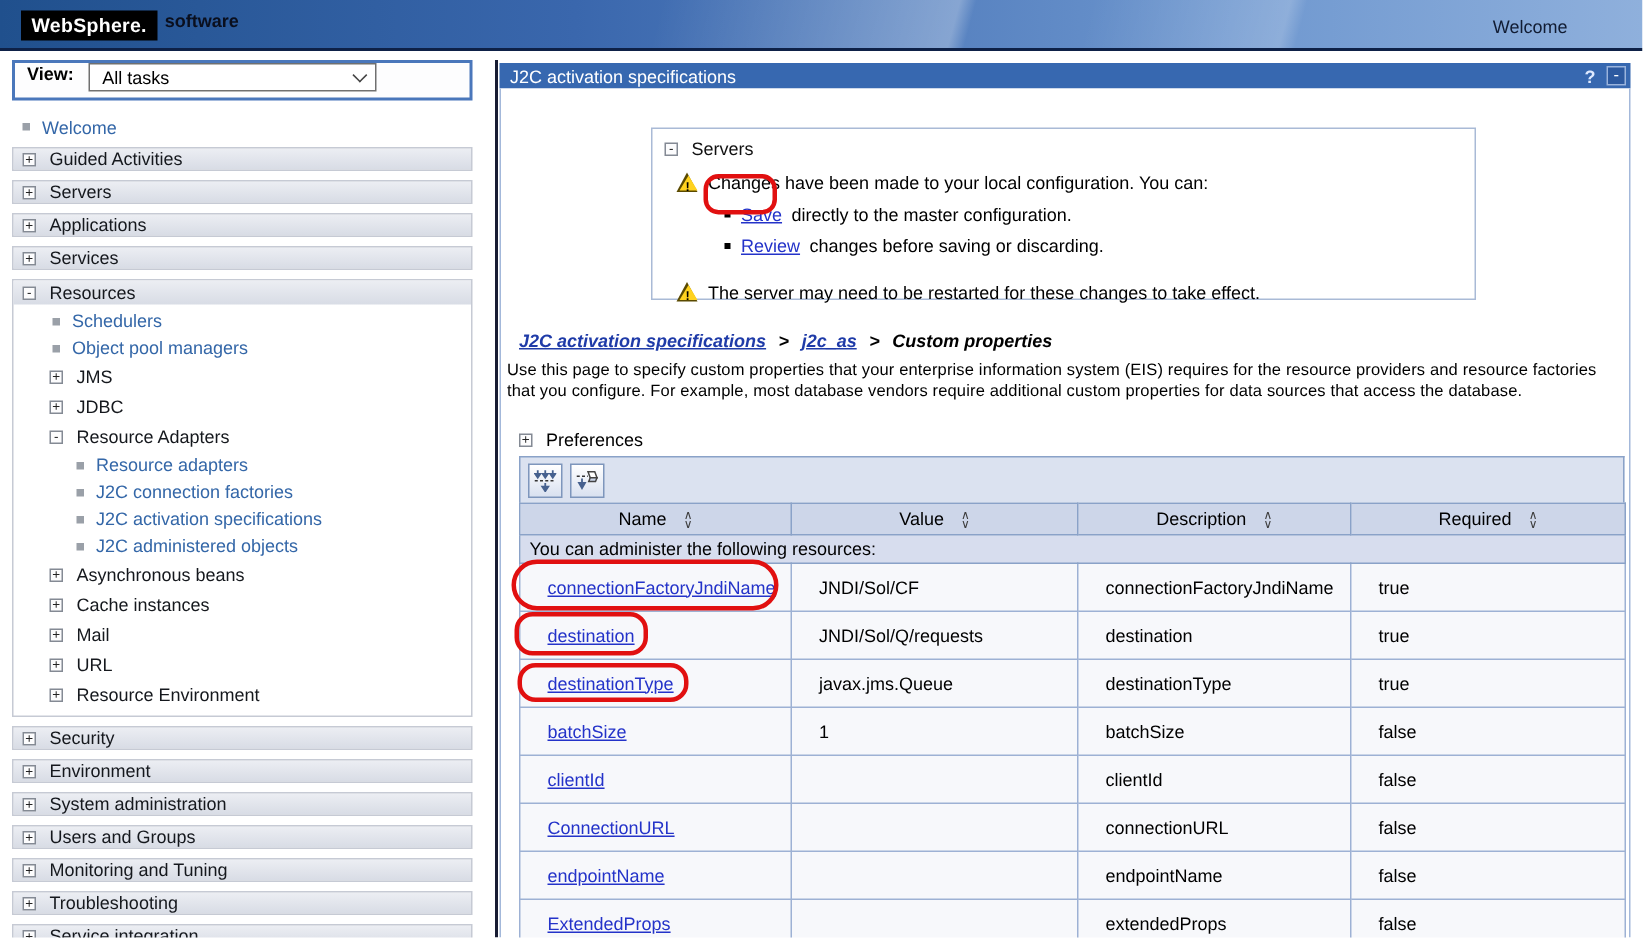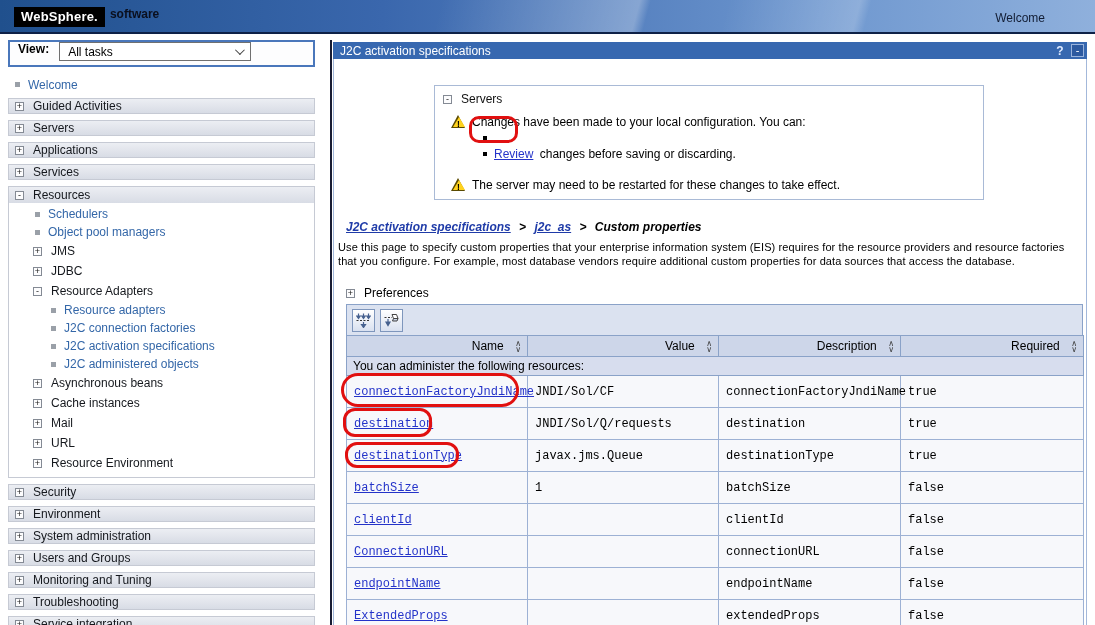--- a/index.html
+++ b/index.html
@@ -110,26 +110,26 @@
   .tbl-toolbar {
     height:31px; background:#dbe2f0; border:1px solid #8aa2c8; border-bottom:none;
     display:flex; align-items:center; gap:5px; padding-left:5px;
   }
   .tool-btn {
     width:23px; height:23px; border:1px solid #7e96bc; background:linear-gradient(#ffffff,#d9e1f0);
     display:flex; align-items:center; justify-content:center; cursor:pointer;
   }
   table { border-collapse:collapse; table-layout:fixed; width:737px; }
   th {
-    background:#cdd6e9; border:1px solid #8aa2c8; font-weight:normal; text-align:right;
+    background:#cdd6e9; border:1px solid #8aa2c8; font-weight:normal; text-align:center;
     padding:2px 6px; height:21px; font-size:12px; cursor:pointer;
   }
   .sorticon { display:inline-flex; flex-direction:column; font-size:8px; line-height:5.5px; color:#3c3c3c; margin-left:8px; vertical-align:middle; }
   .caption-cell { background:#d7ddee; border:1px solid #8aa2c8; padding:2px 6px; height:18px; font-size:12px; }
-  td.data { background:#f7f8fb; border:1px solid #9db1d4; padding:0 7px; height:32px; font-size:12px; vertical-align:middle;font-family:Liberation Mono, monospace; }
+  td.data { background:#f7f8fb; border:1px solid #9db1d4; padding:0 18px; height:32px; font-size:12px; vertical-align:middle; }
   .cell-link { color:#2433c9; text-decoration:underline; }
 
   
   .ann { position:absolute; border:3px solid #e11010; pointer-events:none; z-index:50; }
   .ann-save  { left:469px; top:116px; width:49px; height:27px; border-radius:10px; }
   .ann-cfjn  { left:341px; top:373px; width:178px; height:34px; border-radius:17px; }
   .ann-dest  { left:343px; top:408px; width:89px;  height:29px; border-radius:12px; }
   .ann-dtype { left:345px; top:442px; width:114px; height:26px; border-radius:12px; }
 </style>
 </head>
@@ -287,20 +287,24 @@
         <span class="msg-title">Servers</span>
       </div>
       <div class="msg-line">
         <span class="warn">
             <i>!</i>
           </span>
         <span>Changes have been made to your local configuration. You can:</span>
       </div>
       <div class="msg-bullet">
         <span class="sq"></span>
+        <span class="msg-bullet-text">
+          <a class="msg-link">Save</a>
+          <span>directly to the master configuration.</span>
+        </span>
       </div>
       <div class="msg-bullet">
         <span class="sq"></span>
         <span class="msg-bullet-text">
           <a class="msg-link">Review</a>
           <span>changes before saving or discarding.</span>
         </span>
       </div>
       <div class="msg-line restart">
         <span class="warn">

